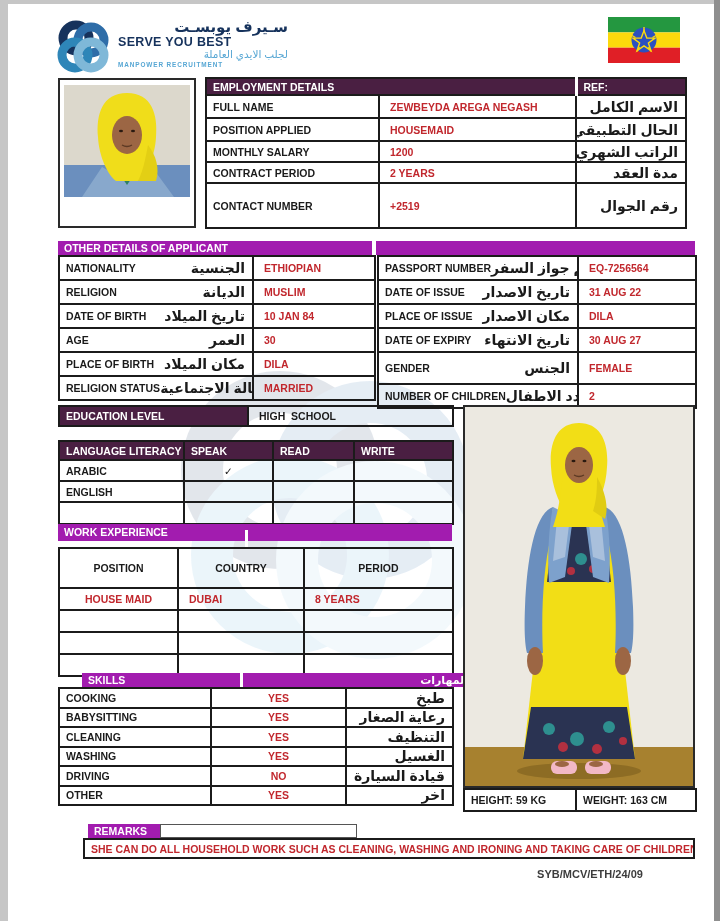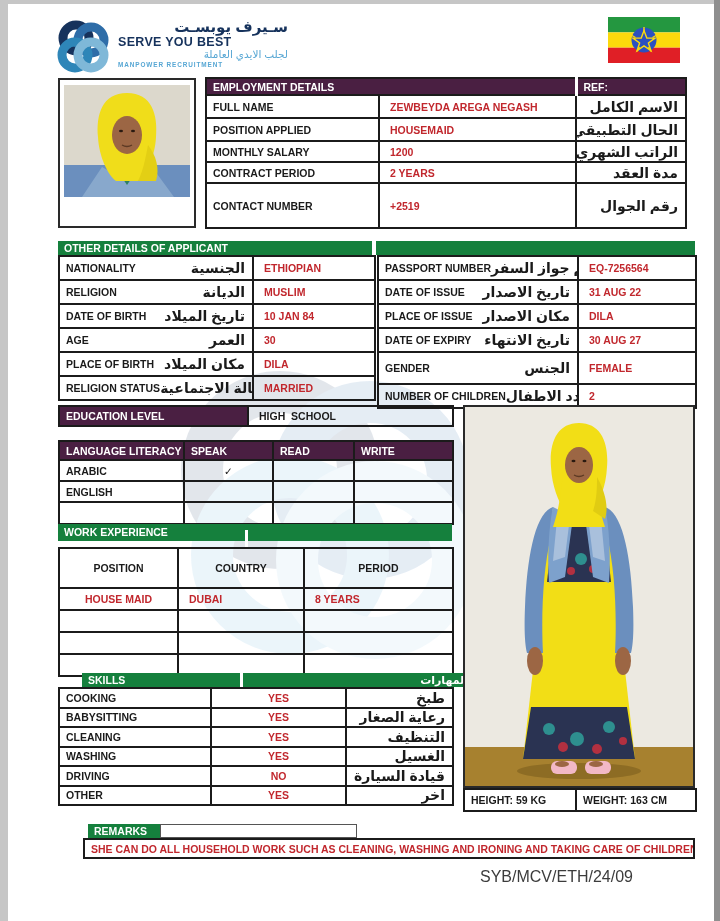--- a/index.html
+++ b/index.html
@@ -17,31 +17,31 @@
   .logo-en2 { font-size:6.4px; font-weight:bold; color:#57a7d4; letter-spacing:.9px; }
 
   
   table { border-collapse:collapse; table-layout:fixed; }
   td { border:2px solid #1b1b1b; font-size:10.5px; font-weight:bold; color:#1a1a1a; overflow:hidden; white-space:nowrap; }
   .ph { background:#4a1f42; color:#ffffff; padding-left:6px; }
   .vl { color:#c1272d; padding-left:10px; }
   .arb { text-align:right; padding-right:7px; font-size:14px; }
   .lbl { padding-left:6px; }
   .cen { text-align:center; padding-left:0; }
-  .hdrbar { background:#15803d; color:#fff; font-size:10.5px; font-weight:bold; line-height:14px; padding-left:6px; }
+  .hdrbar { background:#a21caf; color:#fff; font-size:10.5px; font-weight:bold; line-height:14px; padding-left:6px; }
   .notch { background:#ffffff; }
   .lr { display:flex; justify-content:space-between; align-items:center; }
   .pre { white-space:pre; }
 
   .redtxt { color:#c1272d; }
   .fine { font-size:10.5px; font-weight:bold; }
 
   #watermark { opacity:.12; }
   .photo-box { border:2px solid #2a2a2a; background:#fff; }
-  #footer-code { font-size:16px; font-weight:normal; color:#3c3c3c; text-align:left; }
+  #footer-code { font-size:11px; font-weight:bold; color:#3c3c3c; text-align:center; }
 </style>
 </head>
 <body>
 
 <div id="stage">
   <div id="page"></div>
   <div id="right-edge"></div>
 
   <svg id="watermark" class="abs" style="left:120px; top:330px;" width="400" height="360" viewBox="0 0 400 360">
     <g fill="none" stroke-width="42">

